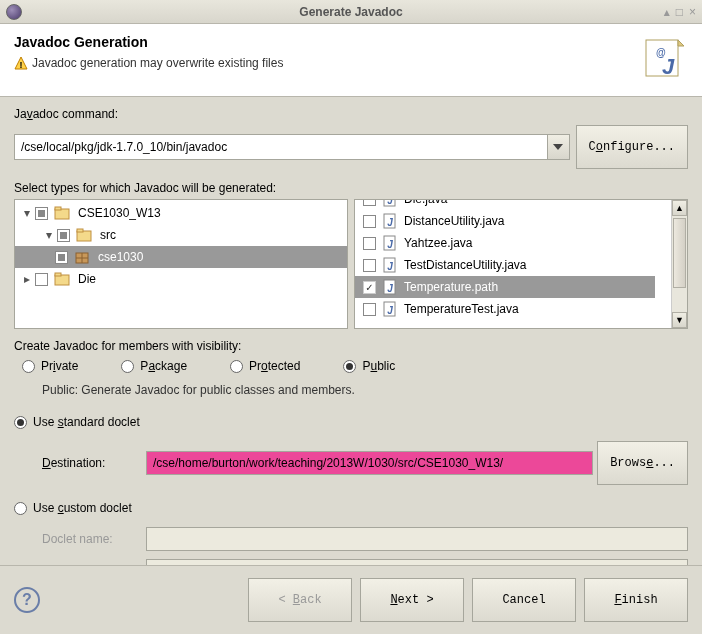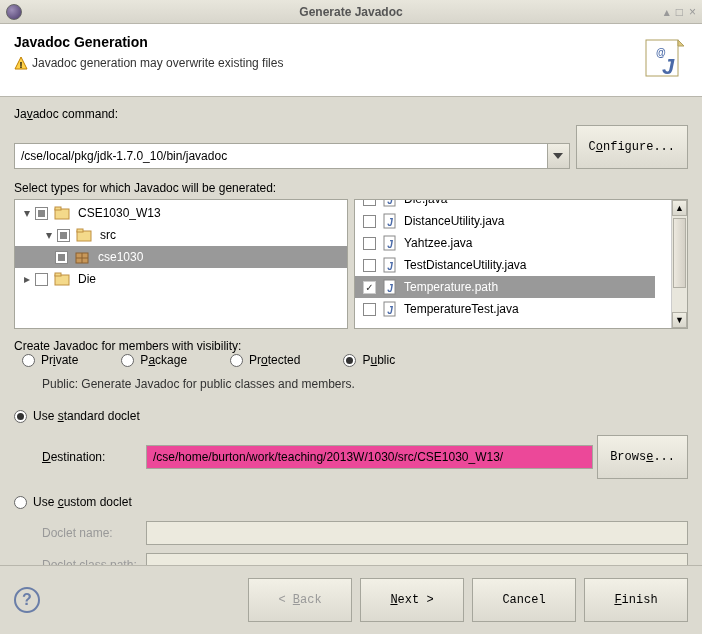--- a/index.html
+++ b/index.html
@@ -67,21 +67,21 @@
   display: inline-block;
 }
 .header-panel .big-icon {
   width: 48px; height: 48px;
   flex-shrink: 0;
 }
 .content {
   padding: 10px 14px 8px 14px;
 }
 .lbl { display: block; margin-bottom: 4px; }
-.row { display: flex; gap: 6px; align-items: flex-end; }
+.row { display: flex; gap: 6px; align-items: center; }
 .combo {
   flex: 1;
   display: flex;
   border: 1px solid #a6a69c;
   background: #fff;
   height: 26px;
 }
 .combo input {
   flex: 1;
   border: none;
@@ -187,21 +187,21 @@
 }
 .scrollbar .thumb {
   position: absolute;
   left: 1px; right: 1px;
   top: 18px;
   height: 70px;
   background: linear-gradient(to right, #ece8de, #d4d0c6);
   border: 1px solid #b0aea4;
 }
 .scrollbar .down { position: absolute; bottom: 0; left: 0; right: 0; }
-.section-label { margin-top: 10px; }
+.section-label { margin-top: 10px; margin-bottom: 6px; }
 .radio-row {
   display: flex;
   gap: 43px;
   padding: 0 8px;
 }
 .radio-row label { display: flex; align-items: center; gap: 6px; }
 .radio {
   width: 13px; height: 13px;
   border-radius: 50%;
   border: 1px solid #666;

